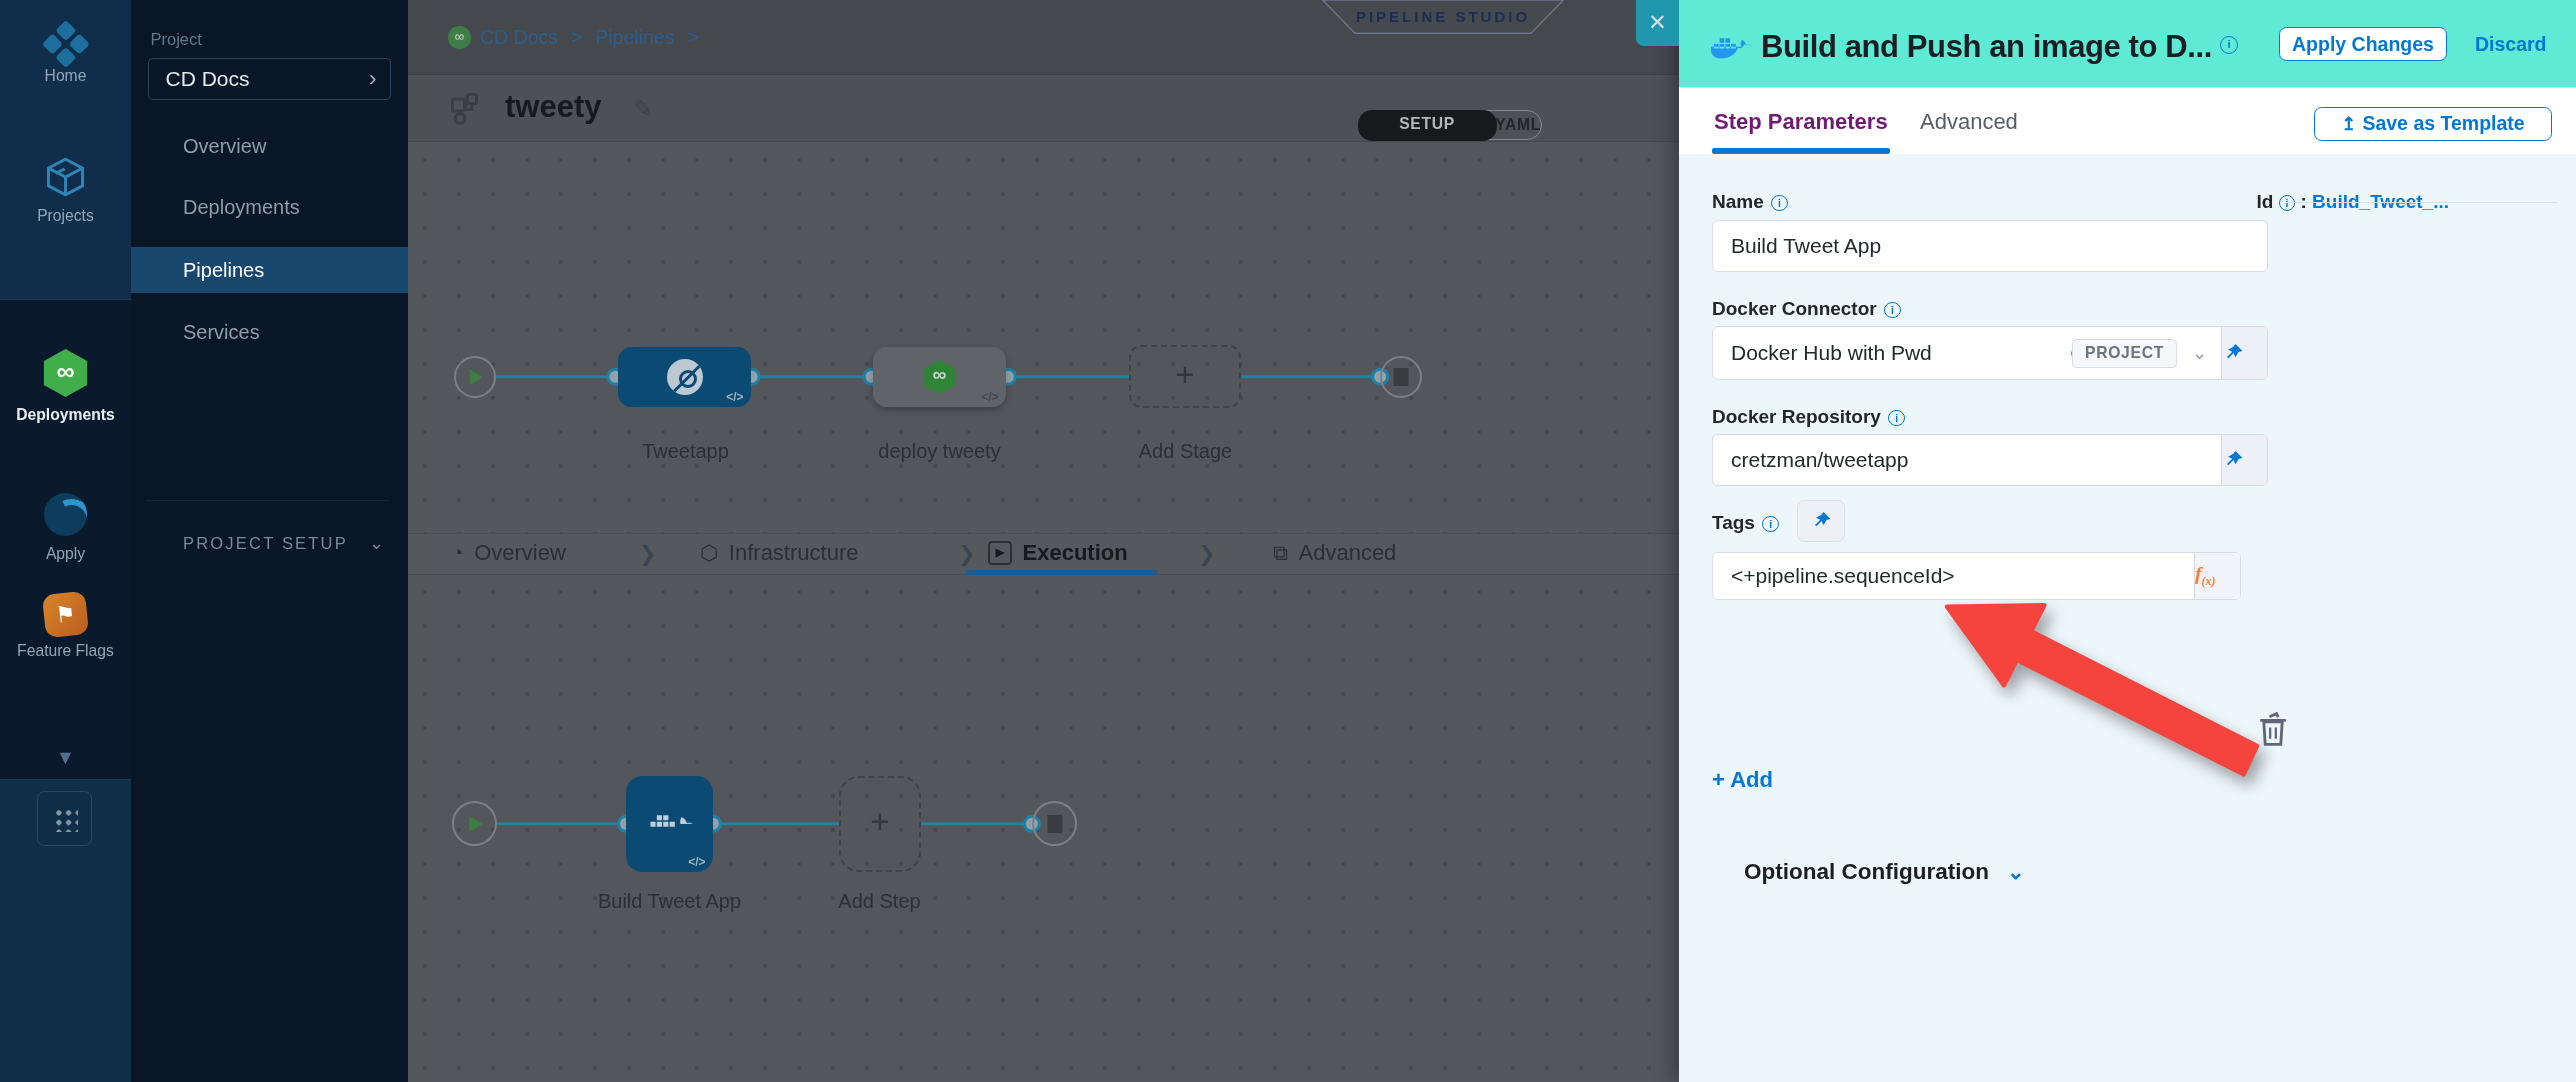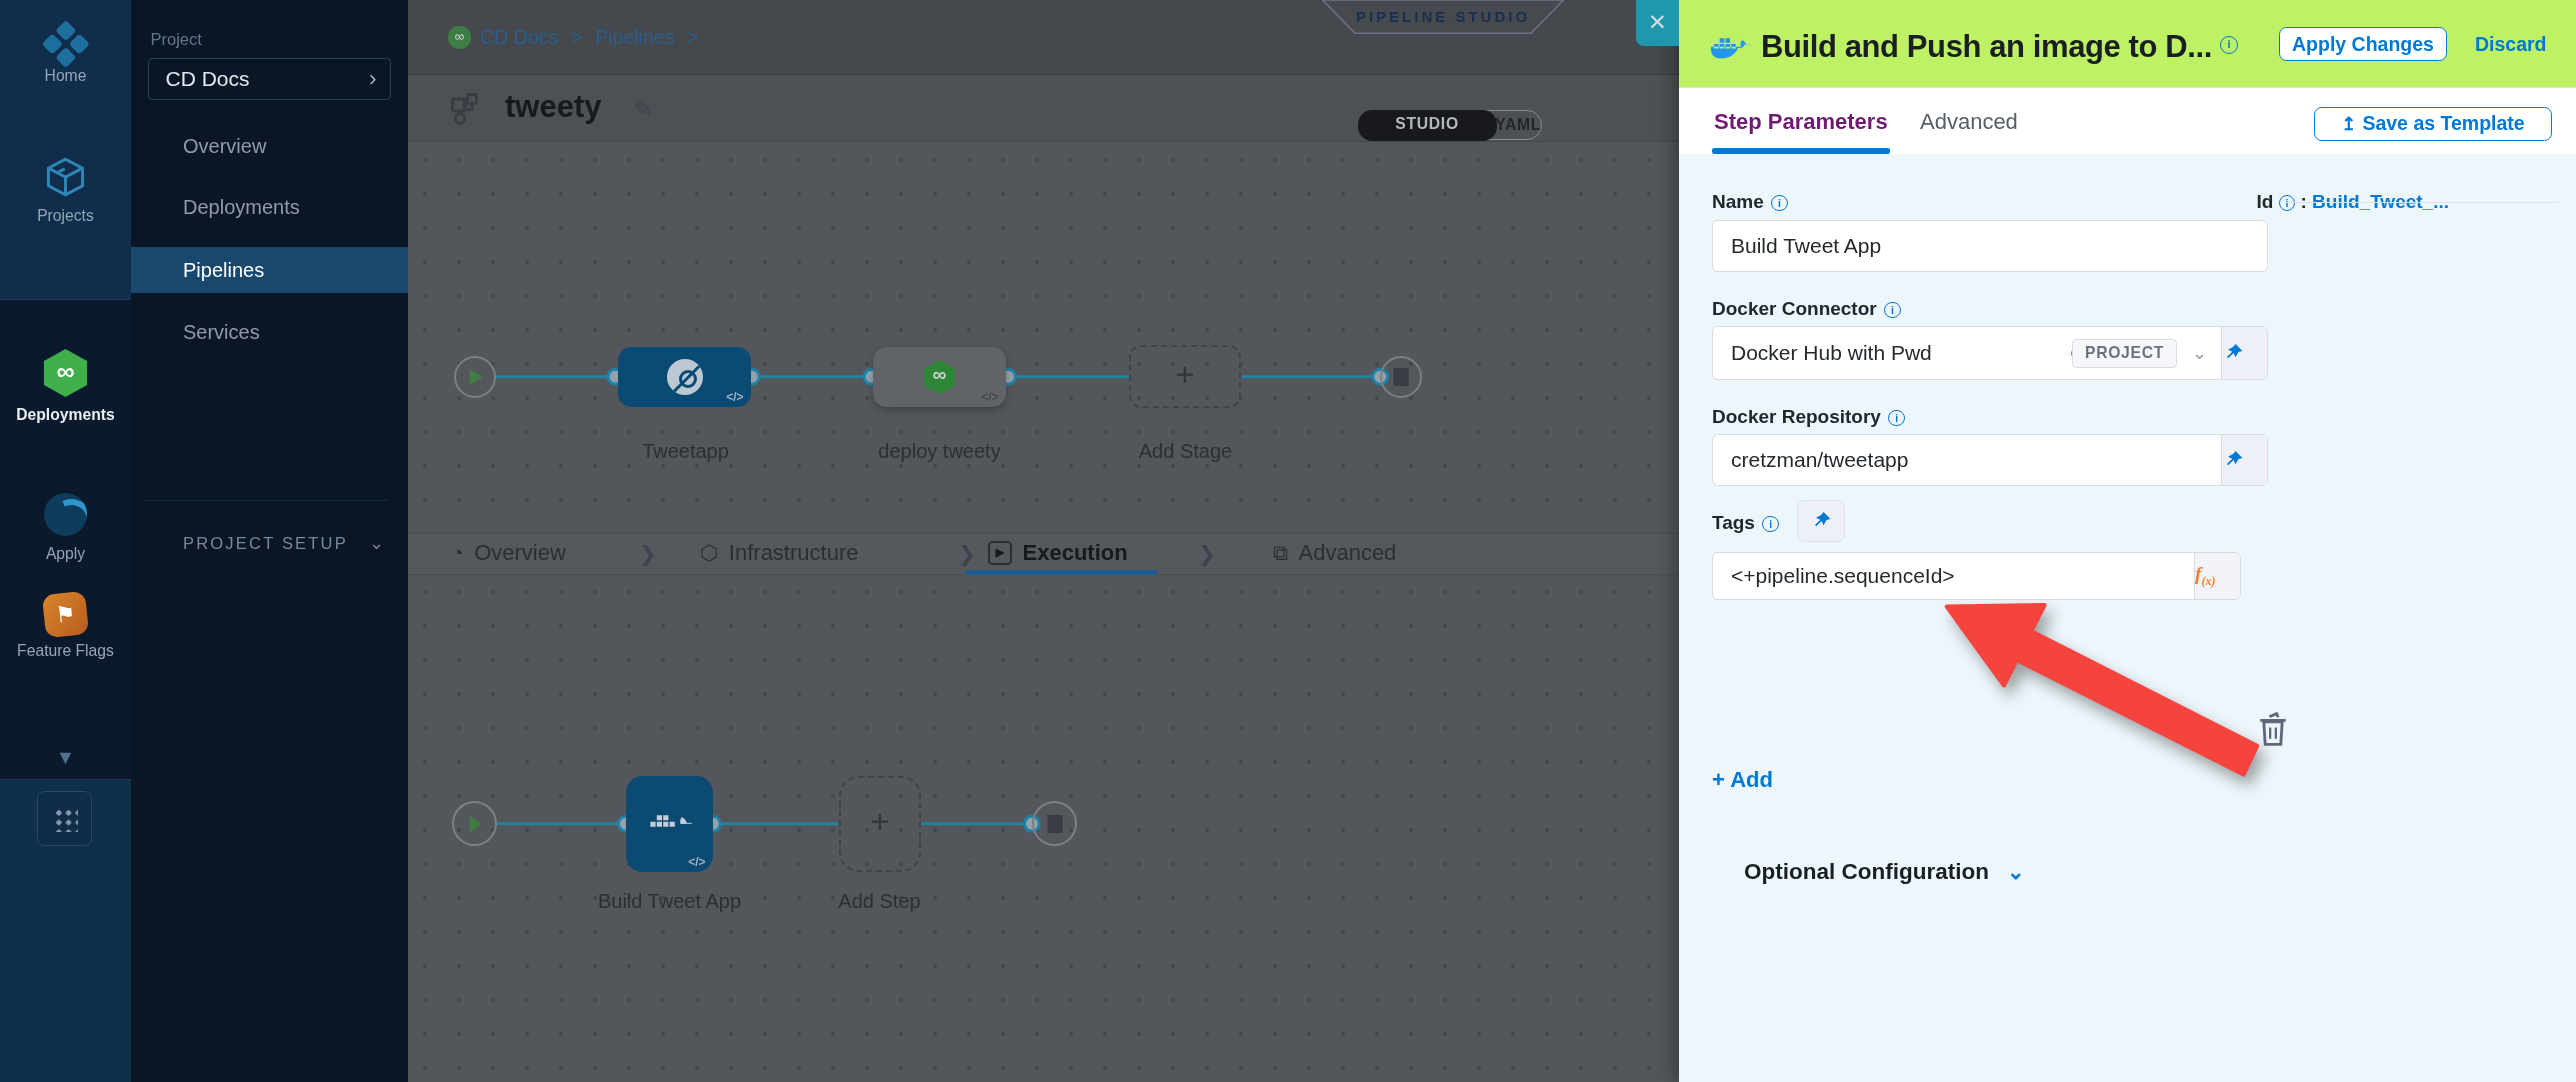--- a/index.html
+++ b/index.html
@@ -86,21 +86,21 @@
   .dashed-node .plus { position:absolute; left:0; right:0; top:50%; transform:translateY(-54%); text-align:center; font-size:33px; font-weight:300; color:#33373d; }
   .gcircle { position:absolute; border:2.2px solid #7c8086; border-radius:50%; cursor:pointer; }
   .gcircle .play { position:absolute; left:50%; top:50%; transform:translate(-42%,-50%); width:0; height:0; border-left:13.5px solid #3e7e40; border-top:8.2px solid transparent; border-bottom:8.2px solid transparent; }
   .gcircle .stop { position:absolute; left:50%; top:50%; transform:translate(-50%,-50%); width:15px; height:18px; background:#393d43; }
   .glabel { position:absolute; width:165px; text-align:center; font-size:20px; color:#2c2f34; }
   .whale { color:#c3ced8; }
 
   
   .drawer { position:absolute; left:1679px; top:0; width:897px; height:1083px; background:#ffffff; box-shadow:-4.5px 0 18px rgba(0,0,0,.35); }
   .close-btn { position:absolute; left:-43px; top:0; width:43px; height:46px; background:#1f97ac; border-radius:0 0 0 7.5px; color:#d3dce0; font-size:22.5px; text-align:center; line-height:45px; cursor:pointer; }
-  .d-head { position:absolute; left:0; top:0; width:897px; height:88px; background:#bef264; border-bottom:0.7px solid #e0e3e8; }
+  .d-head { position:absolute; left:0; top:0; width:897px; height:88px; background:#5eead4; border-bottom:0.7px solid #e0e3e8; }
   .d-title { position:absolute; left:82px; top:28.5px; font-size:31px; font-weight:bold; color:#1b1f23; letter-spacing:-0.4px; white-space:nowrap; }
   .whale-blue { position:absolute; left:31px; top:30px; color:#2496ed; }
   .info { display:inline-block; width:18px; height:18px; border:1.5px solid #0278d5; border-radius:50%; color:#0278d5; font-size:11.2px; font-weight:bold; text-align:center; line-height:15.7px; vertical-align:middle; font-style:normal; }
   .d-info { position:absolute; left:541px; top:36px; }
   .btn-outline { position:absolute; border:1.5px solid #0278d5; border-radius:7.5px; color:#0278d5; font-size:19.5px; font-weight:bold; text-align:center; background:#fff; cursor:pointer; }
   .apply { left:600px; top:27px; width:168px; height:34px; line-height:31px; }
   .discard { position:absolute; left:796px; top:33px; font-size:19.5px; font-weight:bold; color:#0278d5; cursor:pointer; }
   .d-tabs { position:absolute; left:0; top:88px; width:897px; height:66px; background:#fff; }
   .d-tab { position:absolute; top:21px; font-size:22px; cursor:pointer; }
   .d-tab.active { font-weight:bold; color:#701a75; }
@@ -215,21 +215,21 @@
           <g fill="none" stroke="#3a3e44" stroke-width="2">
             <rect x="1" y="4" width="8" height="8" rx="1"></rect>
             <rect x="11" y="1" width="6" height="6" rx="1"></rect>
             <circle cx="6" cy="17" r="3.2"></circle>
             <path d="M6 12v2M9 8h2M14 7v4h-4"></path>
           </g>
         </svg>
       <span class="pipe-title">tweety</span>
       <span class="pencil">✎</span>
       <div class="toggle">
-        <span class="seg sel">STUDIO</span>
+        <span class="seg sel">SETUP</span>
         <span class="seg">YAML</span>
       </div>
     </div>
 
     <div class="canvas-top"></div>
     <div class="canvas-bottom"></div>
 
     <svg class="gsvg" viewBox="0 0 1697 1446" width="1271" height="1083">
       <g stroke="#23839f" stroke-width="4">
         <line x1="117" y1="503" x2="277" y2="503"></line>

